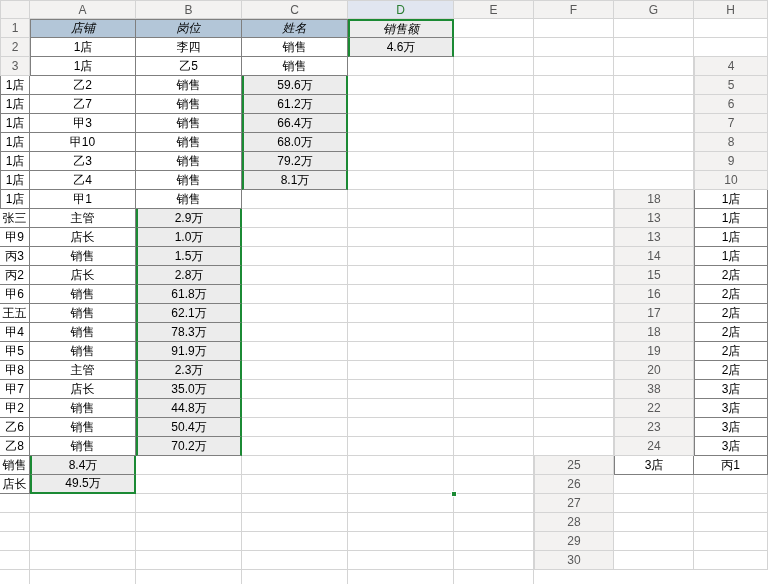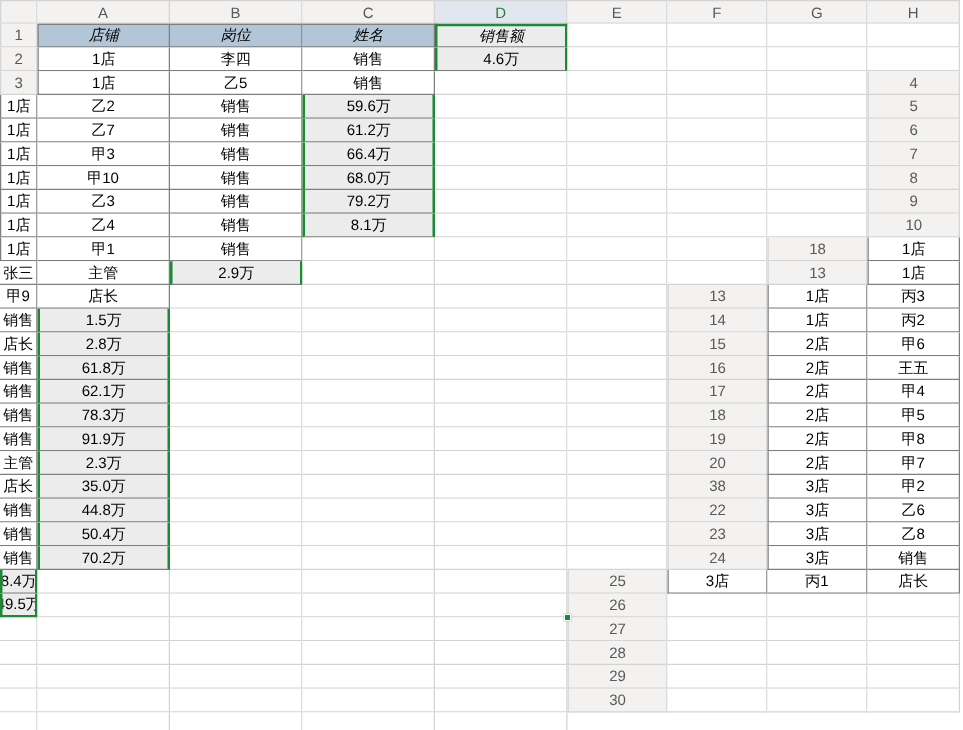--- a/index.html
+++ b/index.html
@@ -212,20 +212,21 @@
       <div class="cell tbl">主管</div>
       <div class="cell tbl selcol sel-left sel-right">2.9万</div>
       <div class="cell"></div>
       <div class="cell"></div>
       <div class="cell"></div>
       <div class="cell"></div>
       <div class="rowhead">13</div>
       <div class="cell tbl left-edge">1店</div>
       <div class="cell tbl">甲9</div>
       <div class="cell tbl">店长</div>
+      <div class="cell tbl selcol sel-left sel-right">1.0万</div>
       <div class="cell"></div>
       <div class="cell"></div>
       <div class="cell"></div>
       <div class="cell"></div>
       <div class="rowhead">13</div>
       <div class="cell tbl left-edge">1店</div>
       <div class="cell tbl">丙3</div>
       <div class="cell tbl">销售</div>
       <div class="cell tbl selcol sel-left sel-right">1.5万</div>
       <div class="cell"></div>

